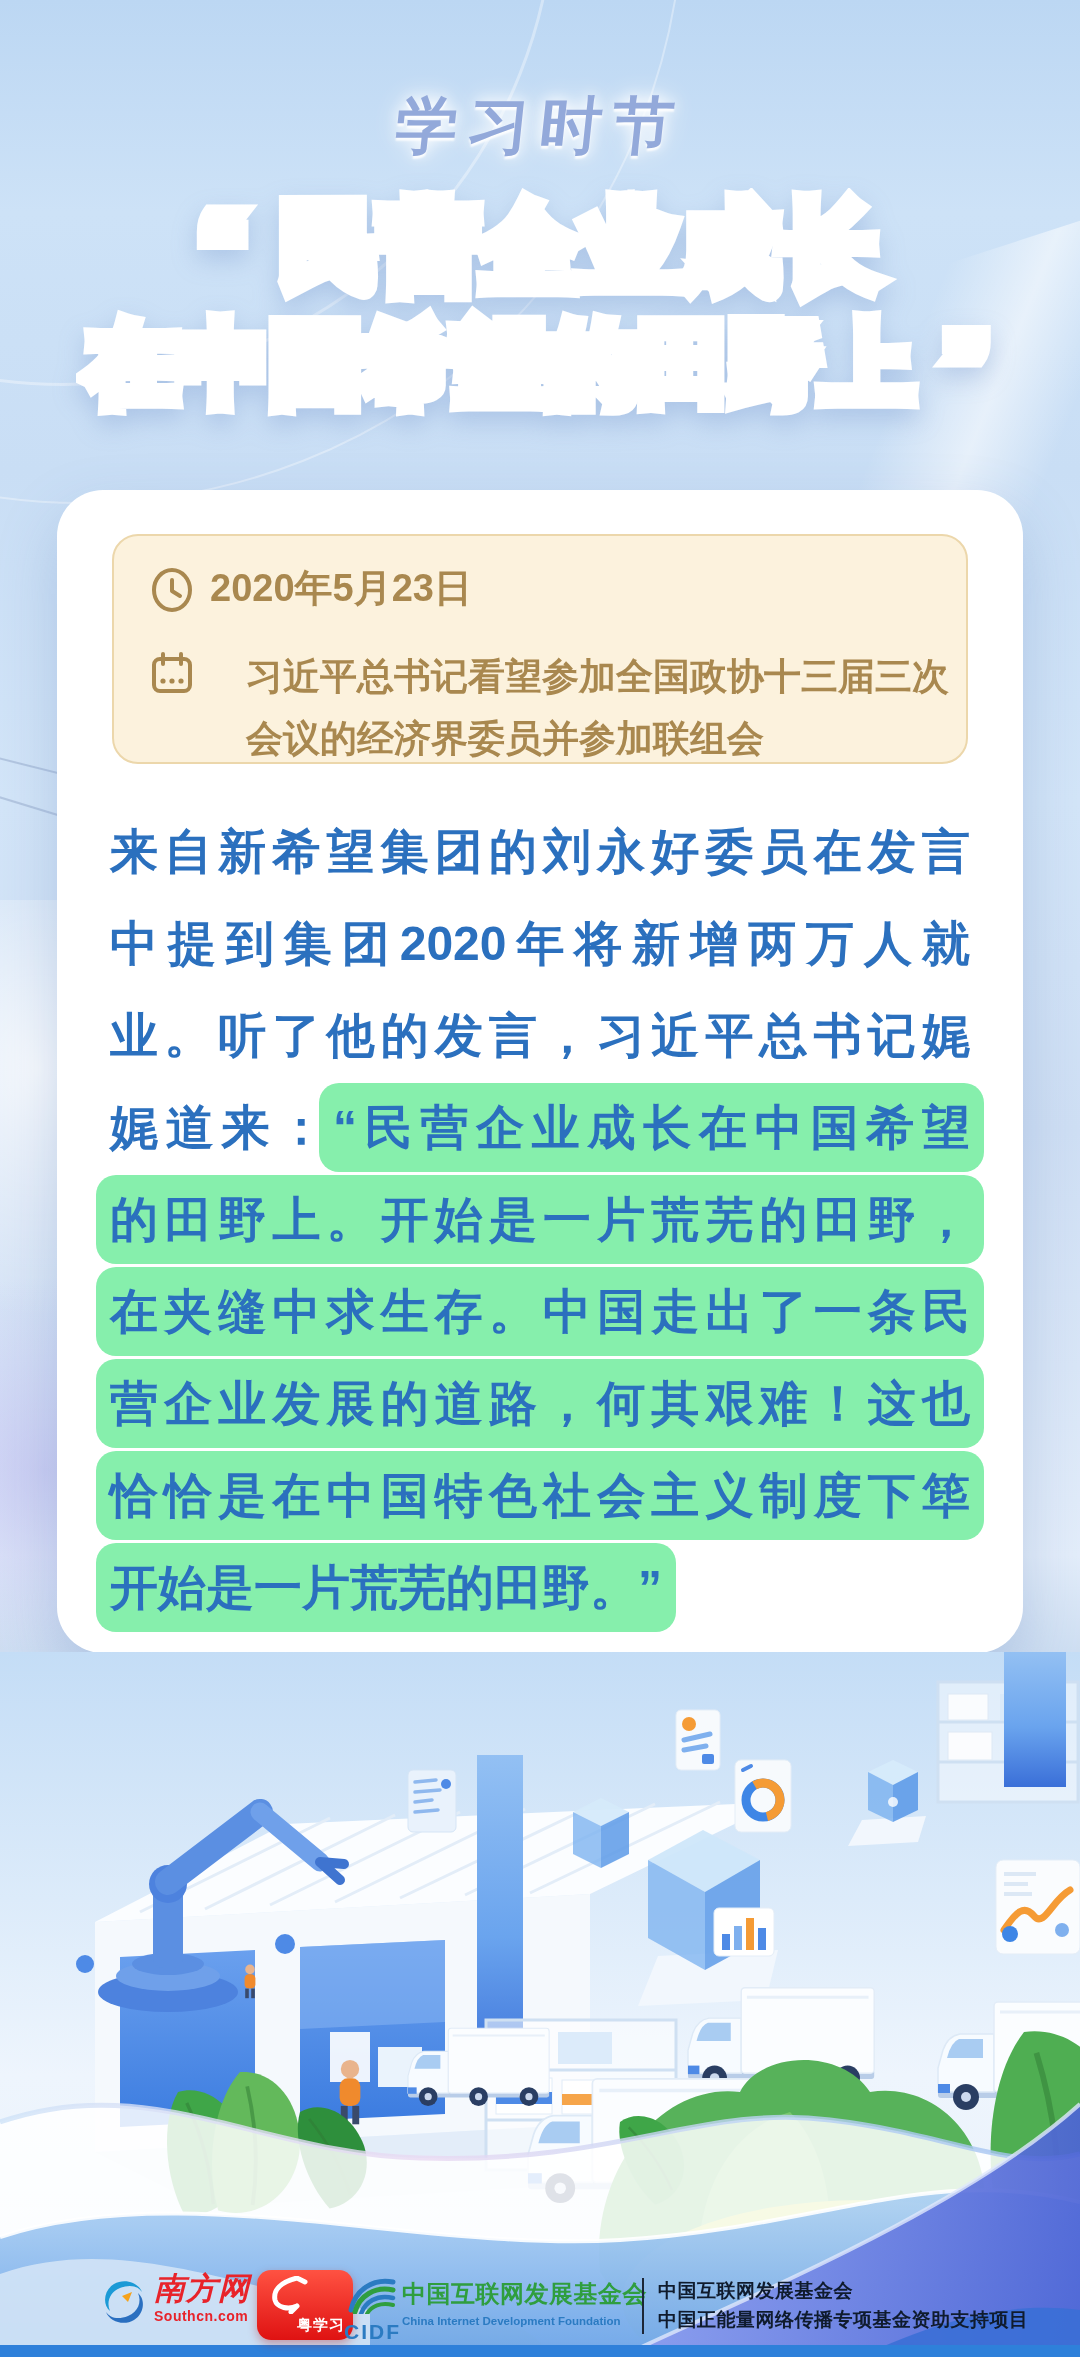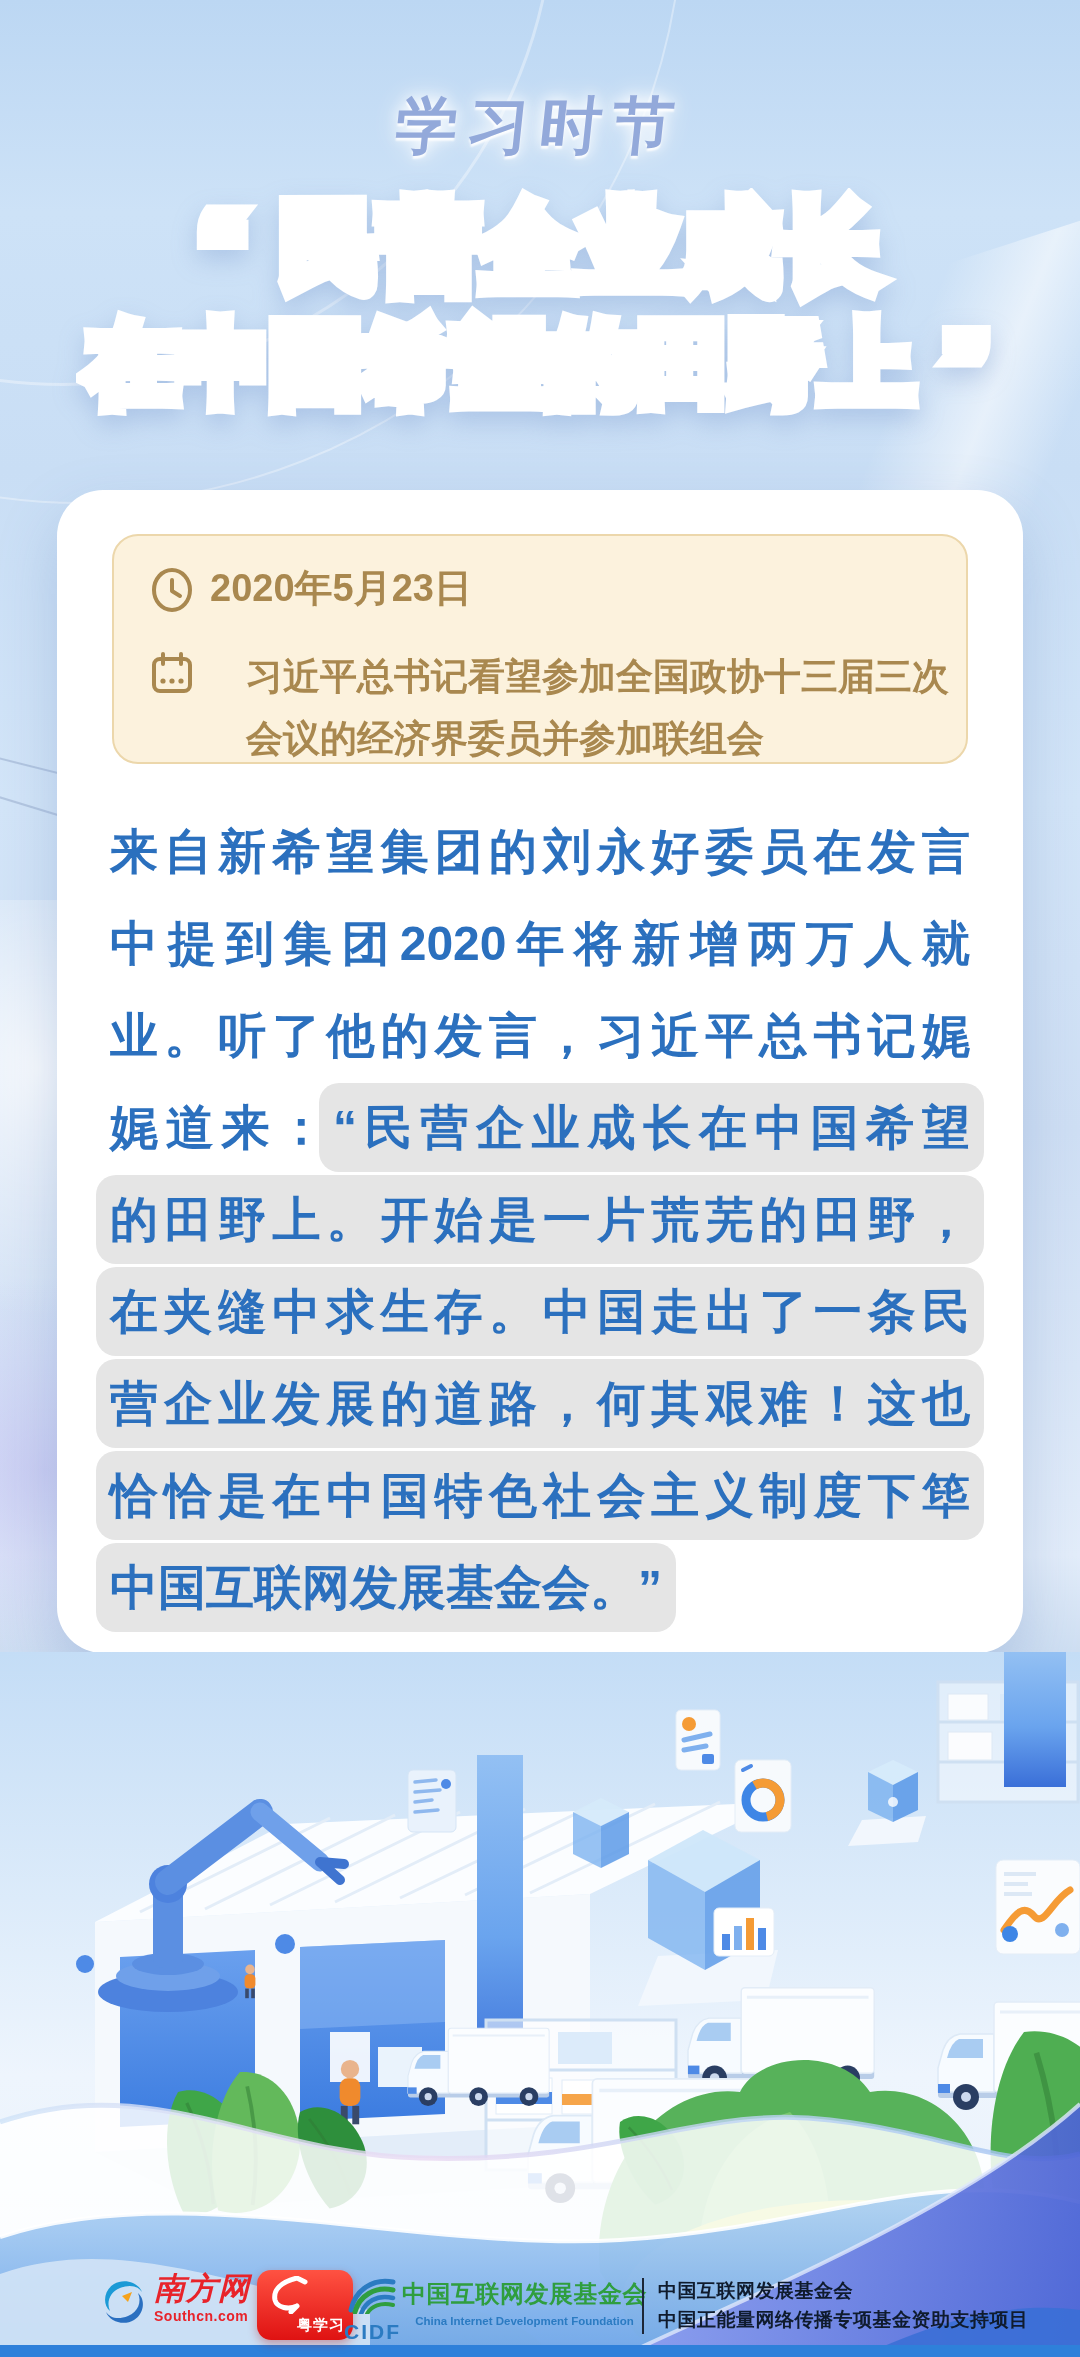--- a/index.html
+++ b/index.html
@@ -52,21 +52,21 @@
   .ev-row.r2{top:110px;gap:36px;}
   .ev-icon{width:44px;height:44px;flex:0 0 44px;margin-right:16px;margin-top:4px;}
   .ev-date{font-size:38px;font-weight:700;line-height:52px;}
   .ev-text{font-size:37px;font-weight:700;line-height:62px;max-width:740px;}
 
   
   .quote-text{position:absolute;left:53px;top:316px;width:860px;color:#2b70be;}
   .qline{height:92px;line-height:92px;font-size:48px;font-weight:700;
     text-align:justify;text-align-last:justify;text-justify:inter-character;white-space:nowrap;}
   .qline.last{text-align:left;text-align-last:left;}
-  .hl{background:#e5e5e5;border-radius:20px;padding:18px 14px;margin:0 -14px;}
+  .hl{background:#86efac;border-radius:20px;padding:18px 14px;margin:0 -14px;}
   .hl:empty,.plain:empty{display:none;padding:0;margin:0;}
 
   
   .scene{position:absolute;left:0;top:1652px;width:1080px;height:705px;display:block;}
 
   
   .footer{position:absolute;left:0;top:2262px;width:1080px;height:90px;z-index:5;}
   .southcn{position:absolute;left:98px;top:12px;display:flex;align-items:flex-start;}
   .southcn-icon{width:52px;height:52px;margin-right:4px;margin-top:2px;}
   .southcn-cn{font-family:Liberation Mono, monospace;font-style:italic;font-weight:700;
@@ -75,21 +75,21 @@
   .yuexuexi{position:absolute;left:257px;top:8px;width:64px;height:70px;border-radius:14px;
     background:linear-gradient(180deg,#ff5242,#df1212);box-shadow:0 4px 10px rgba(180,20,20,.35);
     display:flex;flex-direction:column;align-items:center;justify-content:flex-end;padding-left:32px;}
   .yuexuexi-glyph{position:absolute;top:6px;left:10px;width:44px;height:38px;}
   .yuexuexi-label{font-size:15px;font-weight:700;color:#ffffff;margin-bottom:5px;letter-spacing:1px;}
   .cidf{position:absolute;left:344px;top:12px;width:56px;text-align:center;}
   .cidf-icon{width:50px;height:40px;}
   .cidf-letters{font-size:21px;font-weight:700;color:#2b7bc2;letter-spacing:2px;margin-top:2px;}
   .cidf-texts{position:absolute;left:402px;top:16px;white-space:nowrap;}
   .cidf-cn{font-size:24px;font-weight:700;color:#2f9e3f;letter-spacing:.5px;}
-  .cidf-en{font-size:11.5px;font-weight:700;color:#2b7bc2;margin-top:5px;text-align:center;}
+  .cidf-en{font-size:11.5px;font-weight:700;color:#2b7bc2;margin-top:5px;}
   .fdivider{position:absolute;left:642px;top:16px;width:2px;height:56px;background:#1c2636;}
   .sponsor{position:absolute;left:658px;top:14px;color:#0f1b2d;white-space:nowrap;}
   .sponsor-l1,.sponsor-l2{font-size:19px;font-weight:700;line-height:29px;letter-spacing:.5px;}
 </style>
 </head>
 <body>
 
 <div class="poster">
 
   <div class="arc1"></div>
@@ -134,21 +134,21 @@
 
     <div class="quote-text">
       <div class="qline"><span class="plain">来自新希望集团的刘永好委员在发言</span></div>
       <div class="qline"><span class="plain">中提到集团2020年将新增两万人就</span></div>
       <div class="qline"><span class="plain">业。听了他的发言，习近平总书记娓</span></div>
       <div class="qline"><span class="plain">娓道来：</span><span class="hl">“民营企业成长在中国希望</span></div>
       <div class="qline"><span class="hl">的田野上。开始是一片荒芜的田野，</span></div>
       <div class="qline"><span class="hl">在夹缝中求生存。中国走出了一条民</span></div>
       <div class="qline"><span class="hl">营企业发展的道路，何其艰难！这也</span></div>
       <div class="qline"><span class="hl">恰恰是在中国特色社会主义制度下筚</span></div>
-      <div class="qline last"><span class="hl">中国互联网发展基金会。”</span></div>
+      <div class="qline last"><span class="hl">开始是一片荒芜的田野。”</span></div>
     </div>
   </div>
   <div class="card-tail"></div>
 
   <svg class="scene" viewBox="0 0 1080 705" preserveAspectRatio="none">
     <defs>
       <linearGradient id="sky" x1="0" y1="0" x2="0" y2="1">
         <stop offset="0" stop-color="#c4ddf6"></stop>
           <stop offset="0.35" stop-color="#dcebfa"></stop>
         <stop offset="0.6" stop-color="#eef5fd"></stop>

